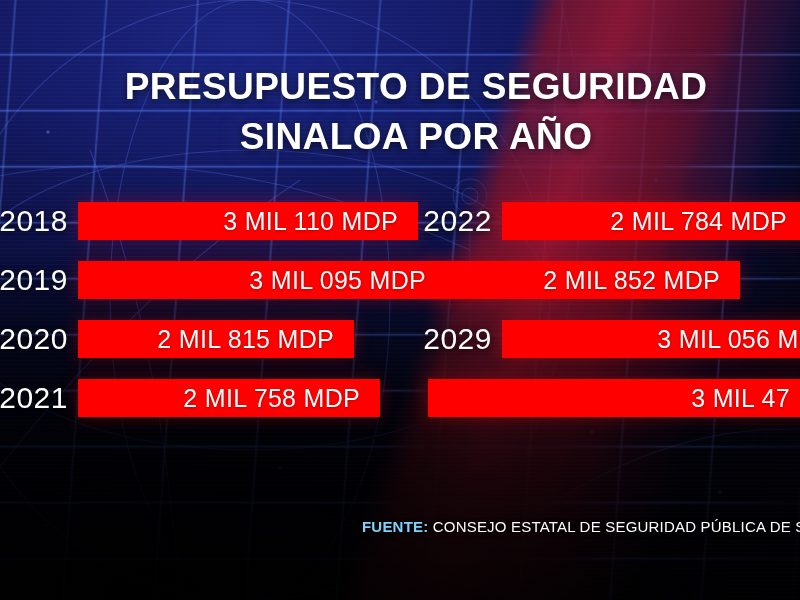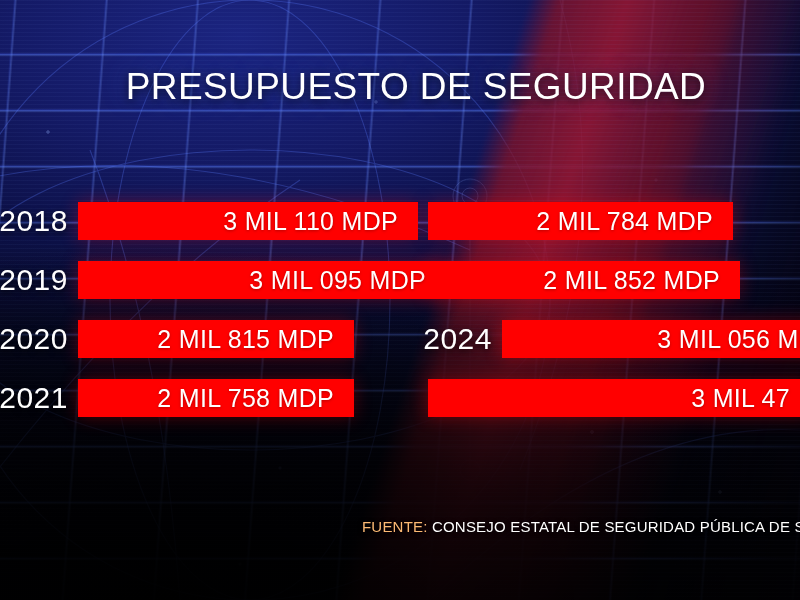--- a/index.html
+++ b/index.html
@@ -133,21 +133,21 @@
     position: absolute;
     left: 0; right: 0;
     top: 62px;
     text-align: center;
     z-index: 6;
   }
   .title-line {
     display: block;
     color: #ffffff;
     font-size: 37px;
-    font-weight: normal;
+    font-weight: bold;
     letter-spacing: .4px;
     line-height: 50px;
     text-shadow: 0 2px 10px rgba(0,0,0,.75), 0 0 26px rgba(90,130,255,.35);
     white-space: nowrap;
     padding-left: 32px;
   }
 
   
   .chart { position: absolute; inset: 0; z-index: 5; }
 
@@ -197,21 +197,21 @@
   .source {
     position: absolute;
     left: 362px;
     top: 518px;
     z-index: 6;
     white-space: nowrap;
     font-size: 15px;
     letter-spacing: .2px;
     text-shadow: 0 1px 5px rgba(0,0,0,.85);
   }
-  .source-label { color: #fdba74; font-weight: normal; text-align: right; }
+  .source-label { color: #7dd3fc; font-weight: bold; text-align: right; }
   .source-text  { color: #ffffff; }
 </style>
 </head>
 <body>
 
 <div id="stage">
 
   <div class="bg-base"></div>
   <div class="grid-h"></div>
   <div class="grid-v"></div>
@@ -239,20 +239,21 @@
 
   <div class="dots"></div>
   <div class="red-band"></div>
   <div class="red-band-2"></div>
   <div class="dark-right"></div>
   <div class="scanlines"></div>
   <div class="bg-vignette"></div>
 
   <div class="title-block">
     <span class="title-line">PRESUPUESTO DE SEGURIDAD</span>
+    <span class="title-line">SINALOA POR AÑO</span>
   </div>
 
   <div class="chart">
 
     <div class="row row-left" style="top:202px">
       <span class="year">2018</span>
       <div class="bar" style="width:340px">
         <span class="bar-value">3 MIL 110 MDP</span>
       </div>
     </div>
@@ -266,39 +267,40 @@
 
     <div class="row row-left" style="top:320px">
       <span class="year">2020</span>
       <div class="bar" style="width:276px">
         <span class="bar-value">2 MIL 815 MDP</span>
       </div>
     </div>
 
     <div class="row row-left" style="top:379px">
       <span class="year">2021</span>
-      <div class="bar" style="width:276px">
+      <div class="bar" style="width:302px">
         <span class="bar-value">2 MIL 758 MDP</span>
       </div>
     </div>
 
     <div class="row row-right" style="top:202px">
+      <span class="year">2022</span>
       <div class="bar" style="width:305px">
         <span class="bar-value">2 MIL 784 MDP</span>
       </div>
     </div>
 
     <div class="row row-right" style="top:261px">
       <div class="bar" style="width:312px">
         <span class="bar-value">2 MIL 852 MDP</span>
       </div>
     </div>
 
     <div class="row row-right" style="top:320px">
-      <span class="year">2024</span>
+      <span class="year">2029</span>
       <div class="bar" style="width:335px">
         <span class="bar-value">3 MIL 056 MD</span>
       </div>
     </div>
 
     <div class="row row-right" style="top:379px">
       <div class="bar" style="width:382px">
         <span class="bar-value">3 MIL 47</span>
       </div>
     </div>

